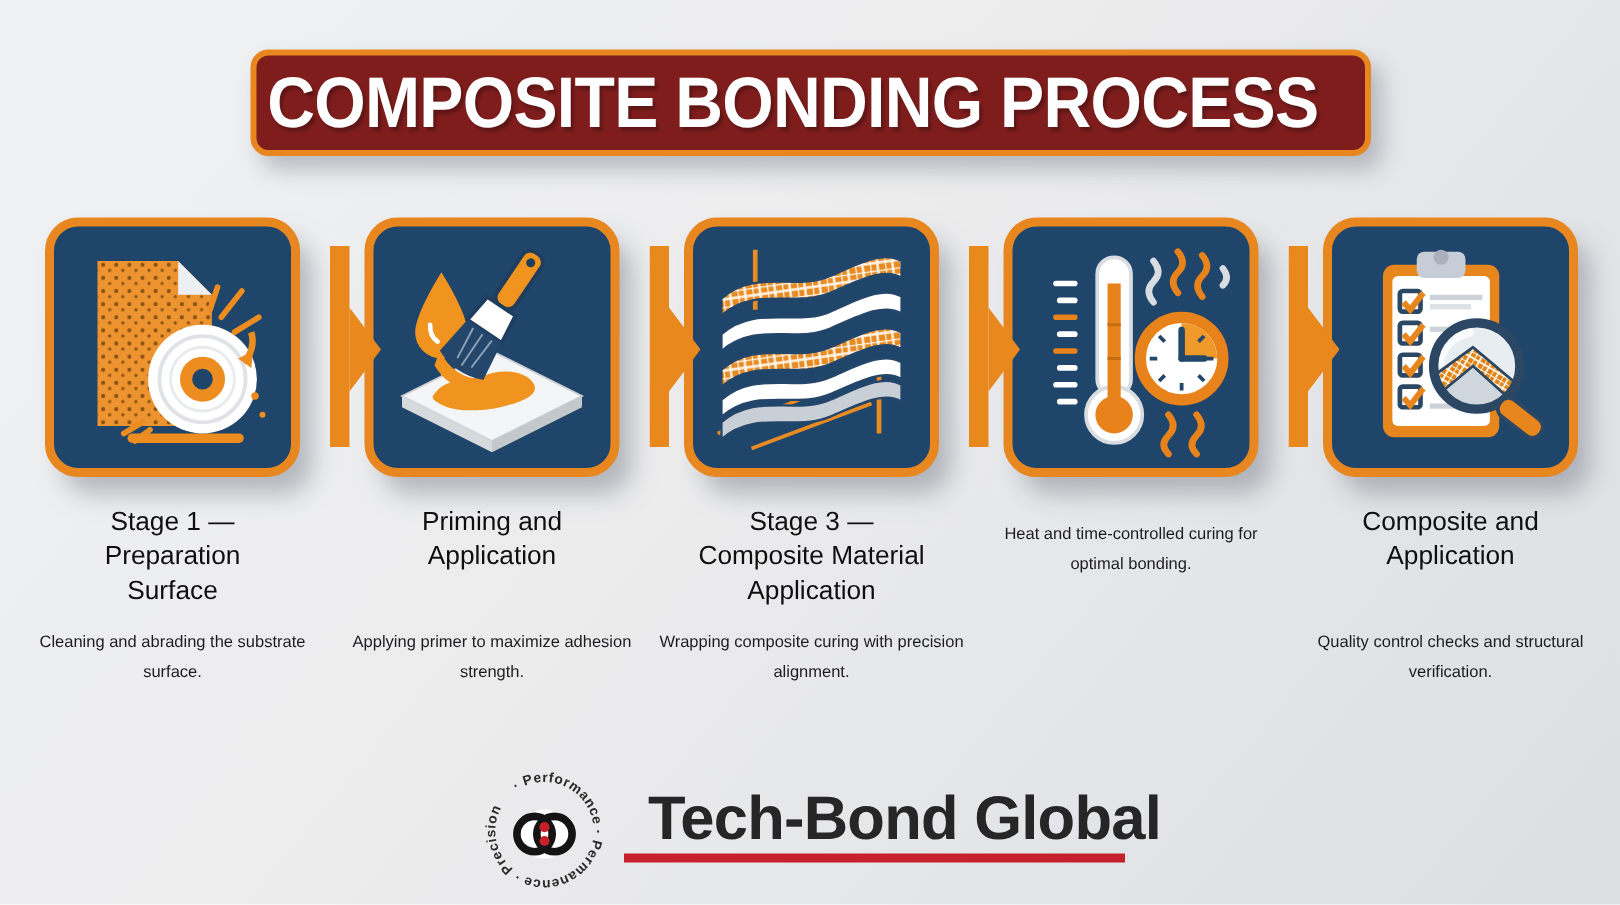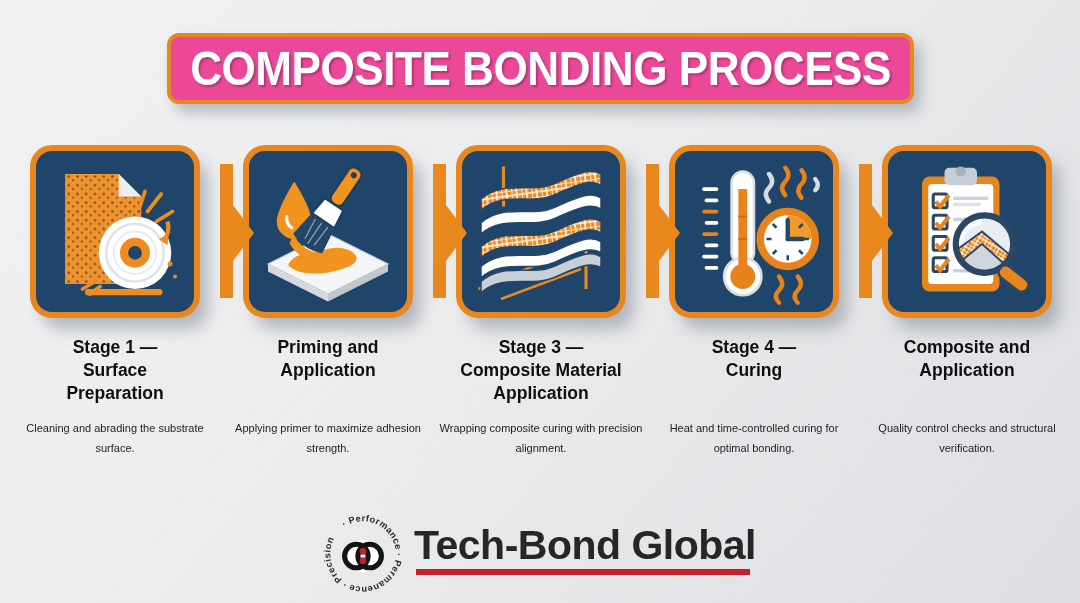--- a/index.html
+++ b/index.html
@@ -4,47 +4,47 @@
 <style>
   html,body{margin:0;padding:0;}
   body{
     width:1080px;height:603px;position:relative;overflow:hidden;
     font-family:"Liberation Sans",sans-serif;
     background:linear-gradient(130deg,#f0f1f3 0%,#ececed 45%,#e2e3e6 80%,#dcdee1 100%);
   }
   
   .banner{
     position:absolute;left:167px;top:33px;width:747px;height:71px;box-sizing:border-box;
-    background:#ec4899;border:4px solid #E8871F;border-radius:12px;
-    display:flex;align-items:center;justify-content:center;
+    background:#7f1d1d;border:4px solid #E8871F;border-radius:12px;
+    display:flex;align-items:center;justify-content:flex-start;
     box-shadow:7px 9px 14px rgba(120,128,140,.45);
   }
   .banner-title{
     color:#ffffff;font-size:45px;font-weight:bold;letter-spacing:-.5px;white-space:nowrap;
     transform:scale(.98,1.06);text-shadow:2px 2px 2px rgba(0,0,0,.25);
   }
   
   .stage-box{
     position:absolute;top:145px;width:170px;height:173px;box-sizing:border-box;
     background:#20456A;border:6px solid #E8871F;border-radius:22px;
     box-shadow:10px 13px 16px -2px rgba(122,128,140,.5);
   }
   .stage-box svg{position:absolute;inset:4px;width:150px;height:153px;}
   .b1{left:30px}.b2{left:243px}.b3{left:456px}.b4{left:669px}.b5{left:882px}
   
   .flow-arrow{position:absolute;top:164px;width:34px;height:134px;z-index:5;}
   .a1{left:220px}.a2{left:433px}.a3{left:646px}.a4{left:859px}
   
   .stage-text{position:absolute;top:336px;width:204px;text-align:center;}
   .t1{left:13px}.t2{left:226px}.t3{left:439px}.t4{left:652px}.t5{left:865px}
-  .stage-heading{font-size:17.5px;font-weight:bold;color:#0f0f10;line-height:23px;min-height:72px;}
+  .stage-heading{font-size:17.5px;font-weight:normal;color:#0f0f10;line-height:23px;min-height:72px;}
   .stage-desc{font-size:11px;color:#1d1d1f;line-height:20px;margin-top:10px;}
   
   .logo{position:absolute;left:318px;top:509px;width:90px;height:90px;}
-  .brand{position:absolute;left:414px;top:522px;width:340px;text-align:center;
+  .brand{position:absolute;left:432px;top:522px;width:340px;text-align:center;
     font-size:41px;font-weight:bold;color:#262627;letter-spacing:-.5px;white-space:nowrap;}
   .brand-rule{position:absolute;left:416px;top:569px;width:334px;height:6px;background:#C6202C;}
 </style>
 </head>
 <body>
 
 <div class="banner">
   <div class="banner-title">COMPOSITE BONDING PROCESS</div>
 </div>
 
@@ -221,22 +221,22 @@
     <polygon points="13,41 13,97 34,69" fill="#E9891D"></polygon>
 </svg>
 <svg class="flow-arrow a4" viewBox="0 0 34 134">
   <rect x="0" y="0" width="13" height="134" fill="#E9891D"></rect>
     <polygon points="13,41 13,97 34,69" fill="#E9891D"></polygon>
 </svg>
 
 <div class="stage-text t1">
   <div class="stage-heading">
     <div>Stage 1 —</div>
+    <div>Preparation</div>
     <div>Surface</div>
-    <div>Preparation</div>
   </div>
   <div class="stage-desc">Cleaning and abrading the substrate surface.</div>
 </div>
 
 <div class="stage-text t2">
   <div class="stage-heading">
     <div>Priming and</div>
     <div>Application</div>
   </div>
   <div class="stage-desc">Applying primer to maximize adhesion strength.</div>
@@ -245,24 +245,20 @@
 <div class="stage-text t3">
   <div class="stage-heading">
     <div>Stage 3 —</div>
     <div>Composite Material</div>
     <div>Application</div>
   </div>
   <div class="stage-desc">Wrapping composite curing with precision alignment.</div>
 </div>
 
 <div class="stage-text t4">
-  <div class="stage-heading">
-    <div>Stage 4 —</div>
-    <div>Curing</div>
-  </div>
   <div class="stage-desc">Heat and time-controlled curing for optimal bonding.</div>
 </div>
 
 <div class="stage-text t5">
   <div class="stage-heading">
     <div>Composite and</div>
     <div>Application</div>
   </div>
   <div class="stage-desc">Quality control checks and structural verification.</div>
 </div>

